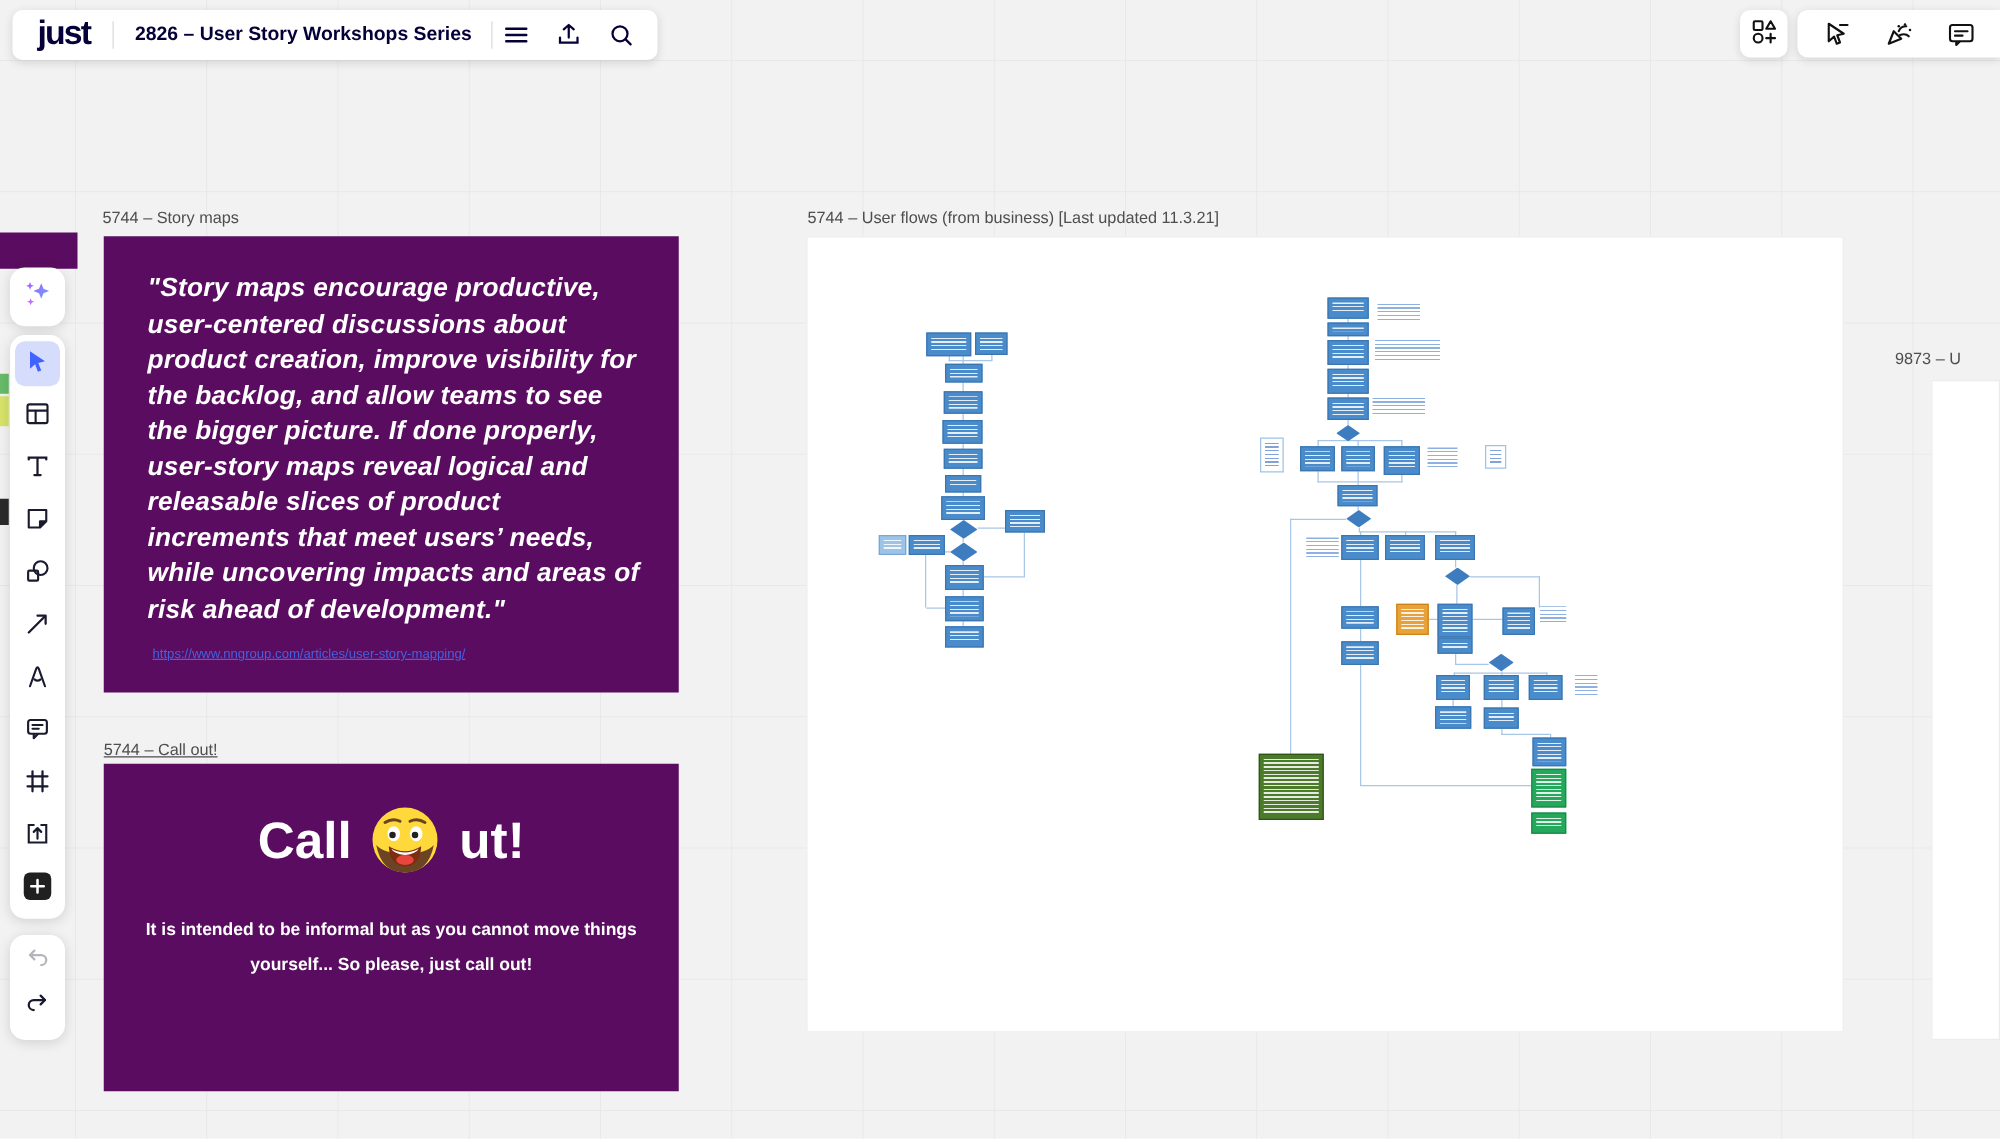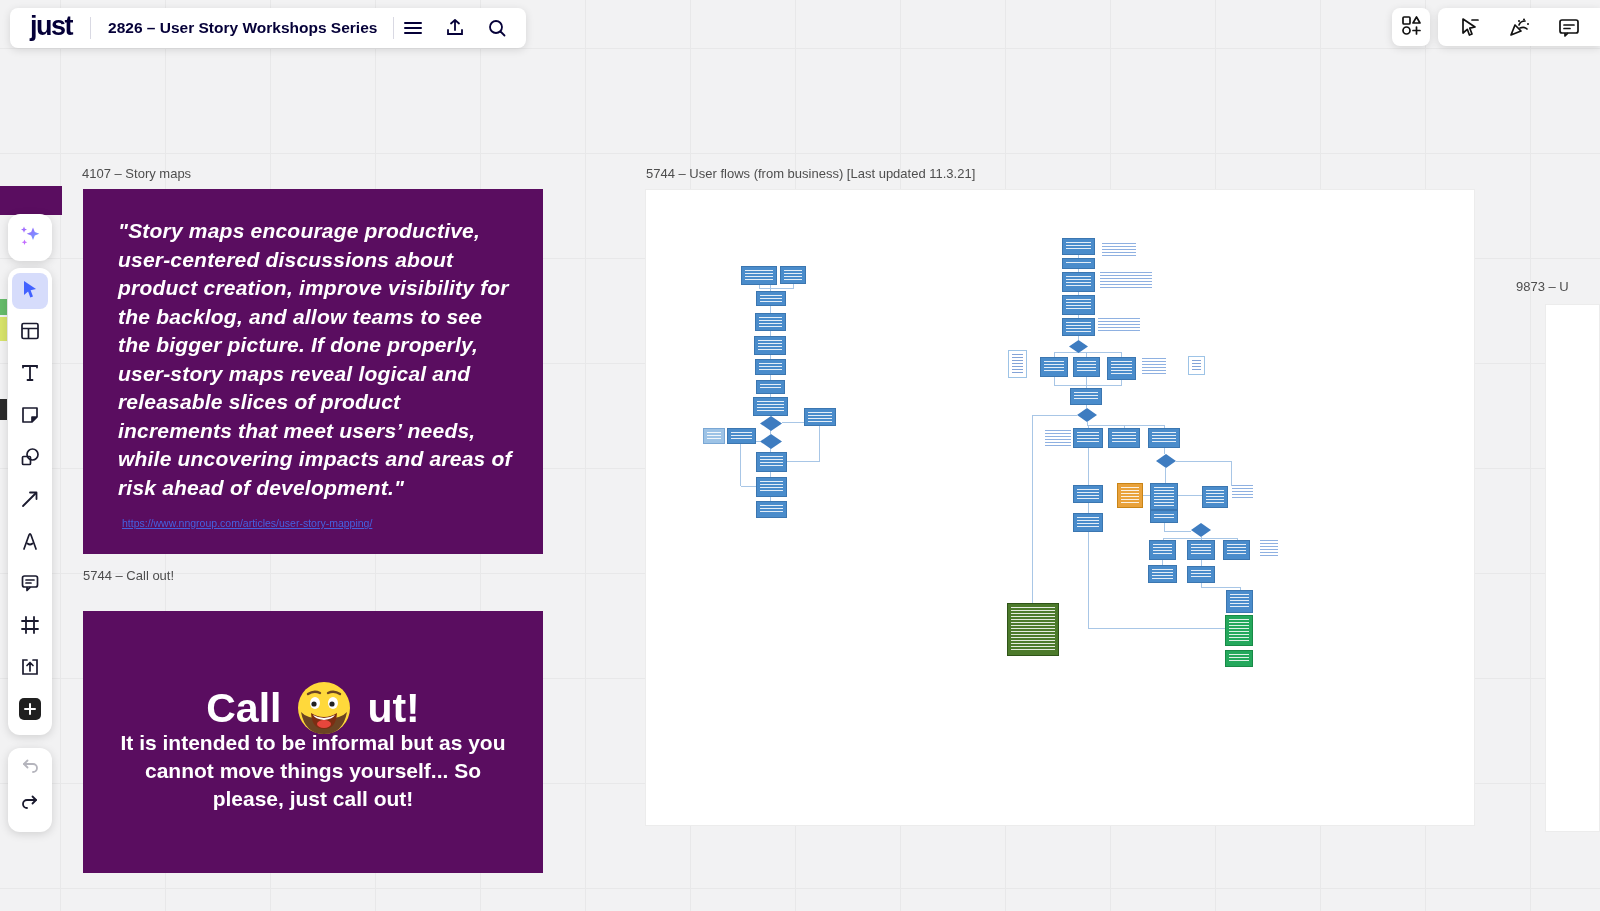--- a/index.html
+++ b/index.html
@@ -32,23 +32,23 @@
   .tool { width:36px; height:36px; margin-bottom:6px; display:flex; align-items:center; justify-content:center; border-radius:8px; cursor:pointer; }
   .tool.active { background:#d6dcfb; }
   
   .frame-label { position:absolute; font-size:13px; color:#4e4e4e; white-space:nowrap; z-index:5; }
   .frame-rect  { position:absolute; background:#fff; border:1px solid #ececec; z-index:1; }
   .purple-box  { position:absolute; background:#5a0d60; z-index:2; }
   .quote-text  { position:absolute; left:35px; top:28px; width:400px; font-style:italic; font-weight:700;
                  font-size:21px; line-height:28.5px; color:#fff; letter-spacing:.2px;}
   .quote-link  { position:absolute; left:39px; top:328px; font-size:10.5px; color:#4561e0; text-decoration:underline; }
   .co-title    { position:absolute; left:0; top:32px; width:100%; display:flex; align-items:center; justify-content:center; gap:14px;
-                 color:#fff; font-size:41px; font-weight:800;margin-top:36px; }
+                 color:#fff; font-size:41px; font-weight:800; }
   .co-body     { position:absolute; left:30px; top:118px; width:400px; text-align:center; color:#fff;
-                 font-size:21px; font-weight:600; line-height:28px; }
+                 font-size:14px; font-weight:600; line-height:28px; }
   .sliver { position:absolute; z-index:3; }
   
   .flow-layer { position:absolute; left:0; top:0; width:1600px; height:911px; z-index:4; }
   .fnode { position:absolute; }
   .t-b { background:#4a8ccb; border:1px solid #3b76b0; }
   .t-l { background:#9dc3e6; border:1px solid #7aa7d4; }
   .t-o { background:#e9a23b; border:1px solid #c98416; }
   .t-n { background:#fff;    border:1px solid #9dc3e6; }
   .t-g { background:#24a85c; border:1px solid #188a47; }
   .t-k { background:#4c7a2b; border:1px solid #2f5418; }
@@ -57,22 +57,22 @@
          background:repeating-linear-gradient(to bottom, rgba(255,255,255,.85) 0 1px, transparent 1px 3px); }
   .tx.blue { background:repeating-linear-gradient(to bottom, rgba(100,140,205,.8) 0 1px, transparent 1px 3px); }
   .fline { position:absolute; background:#a8c6e6; }
   .fann  { position:absolute; background:repeating-linear-gradient(to bottom, rgba(105,150,215,.75) 0 1px, transparent 1px 3px); }
 </style>
 </head>
 <body>
 
 <div class="canvas">
 
-  <div class="frame-label" style="left:82px; top:166px;">4107 – Story maps</div>
-  <div class="frame-label" style="left:83px; top:568px;">5744 – Call out!</div>
+  <div class="frame-label" style="left:82px; top:166px;">5744 – Story maps</div>
+  <div class="frame-label" style="left:83px; top:592px;text-decoration:underline;">5744 – Call out!</div>
   <div class="frame-label" style="left:646px; top:166px;">5744 – User flows (from business) [Last updated 11.3.21]</div>
   <div class="frame-label" style="left:1516px; top:279px;">9873 – U</div>
 
   <div class="frame-rect" style="left:645px; top:189px; width:830px; height:637px;"></div>
   <div class="frame-rect" style="left:1545px; top:304px; width:55px; height:528px;"></div>
 
   <div class="purple-box" style="left:83px; top:189px; width:460px; height:365px;">
     <div class="quote-text">"Story maps encourage productive, user-centered discussions about product creation, improve visibility for the backlog, and allow teams to see the bigger picture. If done properly, user-story maps reveal logical and releasable slices of product increments that meet users’ needs, while uncovering impacts and areas of risk ahead of development."</div>
     <a class="quote-link" href="#">https://www.nngroup.com/articles/user-story-mapping/</a>
   </div>

